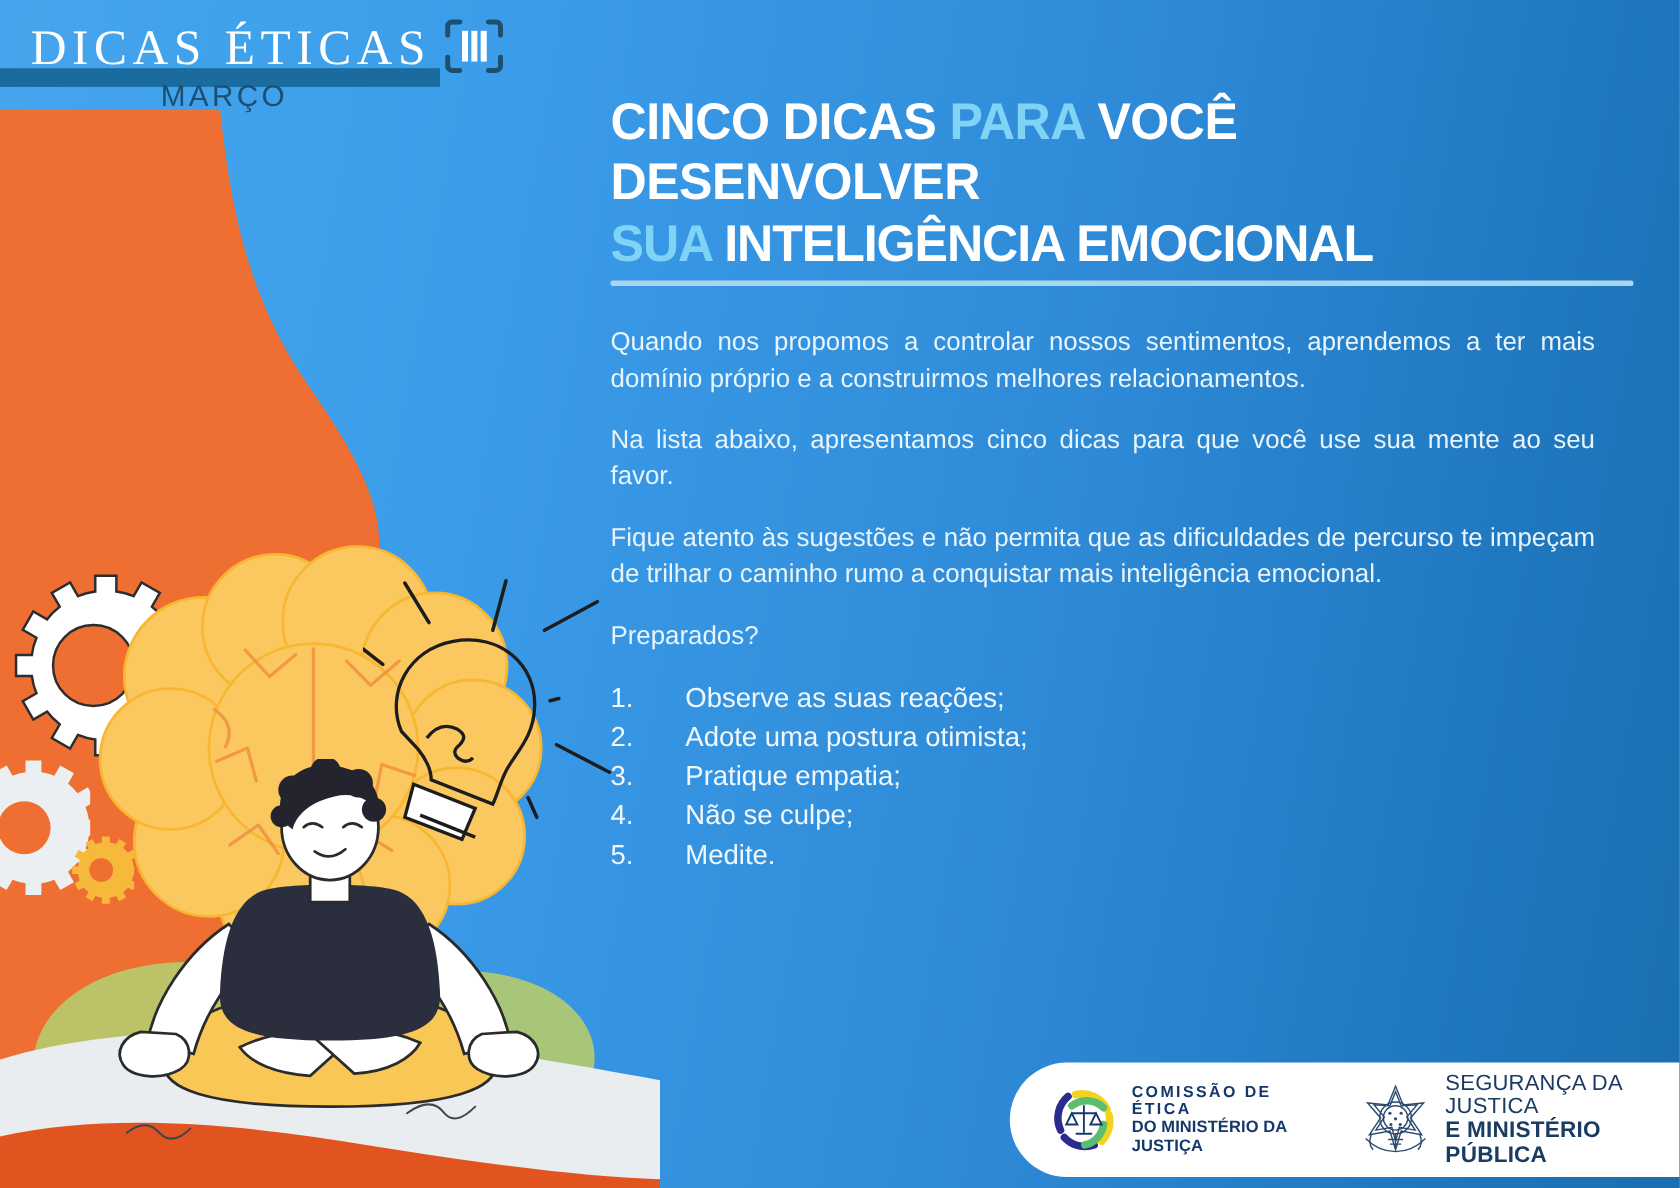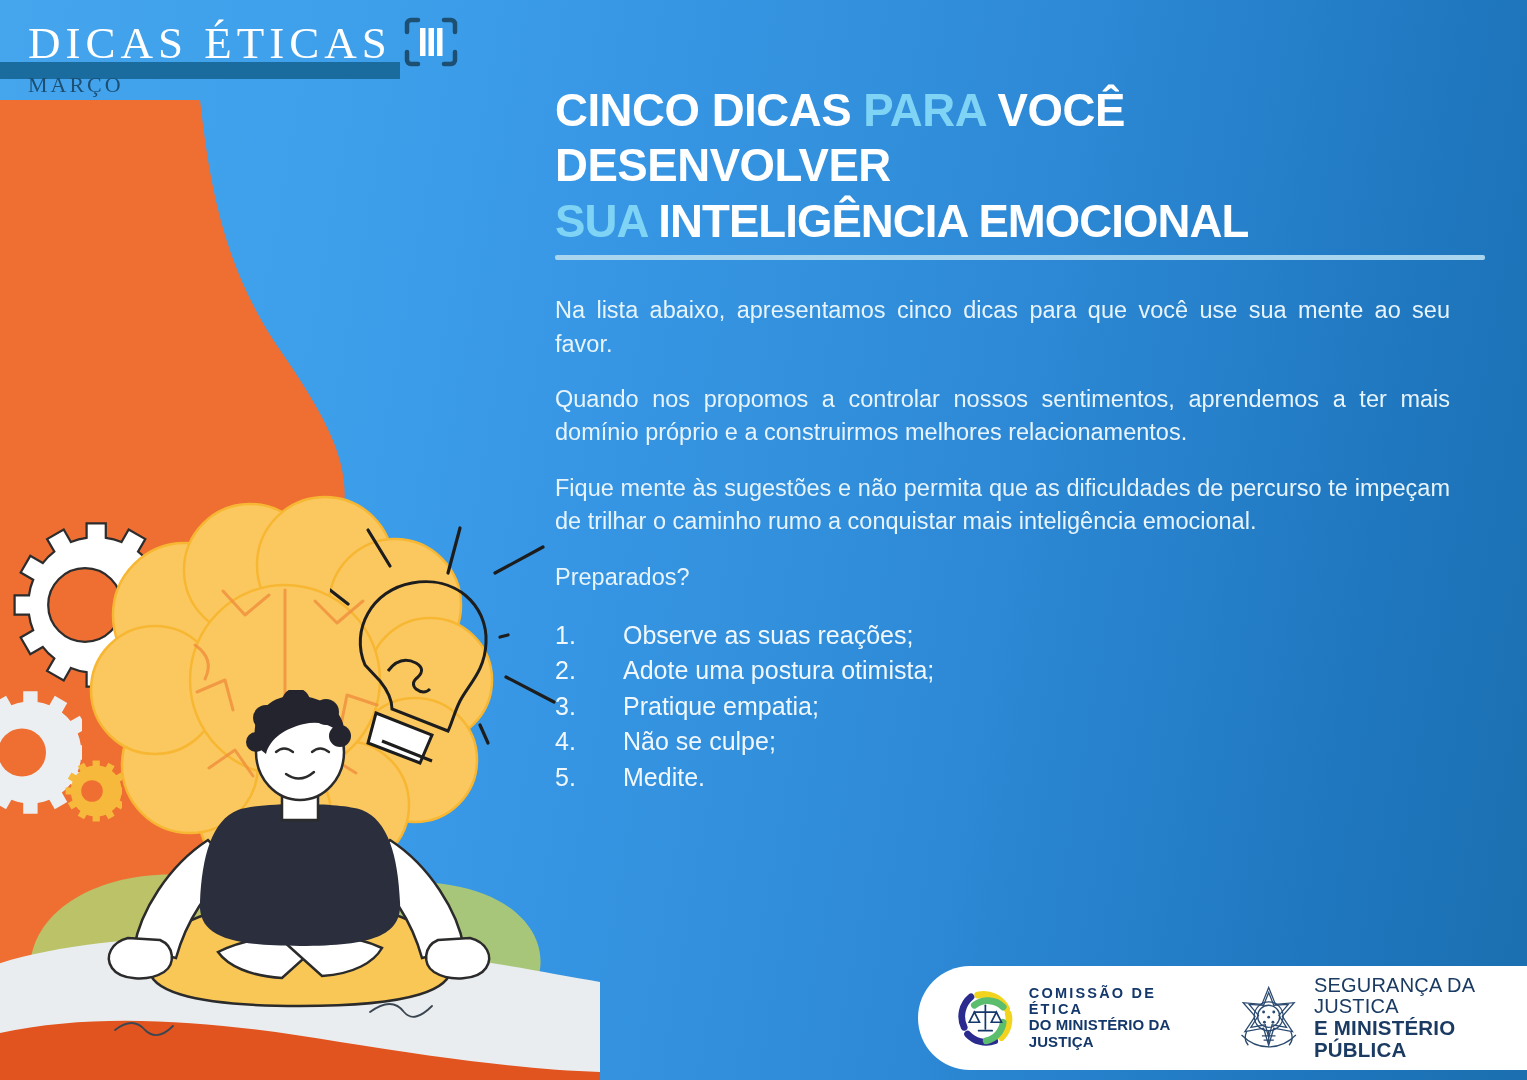--- a/index.html
+++ b/index.html
@@ -24,23 +24,23 @@
   .brand-line{
     font-family:"Liberation Serif", serif;
     font-size:45px;letter-spacing:5px;color:#ffffff;
     white-space:nowrap;line-height:1;display:flex;align-items:flex-end;text-align:right;
   }
   .bracket-ico{
     display:inline-block;width:54px;height:52px;margin-left:12px;
     position:relative;top:2px;
   }
   .brand-sub{
-    font-family:Liberation Serif, serif;
-    font-size:22px;letter-spacing:3px;color:#1c4f72;
-    text-align:left;margin-top:6px;padding-right:78px;
+    font-family:Liberation Sans, sans-serif;
+    font-size:27px;letter-spacing:3px;color:#1c4f72;
+    text-align:center;margin-top:6px;padding-right:78px;
   }
   
   .right{
     position:absolute;left:555px;top:0;width:945px;height:1080px;
   }
   .title{
     margin-top:82px;
     font-size:47px;font-weight:bold;line-height:1.18;
     color:#ffffff;letter-spacing:-0.5px;
     font-family:"Liberation Sans", sans-serif;
@@ -266,23 +266,23 @@
         <span>VOCÊ DESENVOLVER</span>
       </div>
       <div class="t2">
         <span class="hl">SUA</span>
         <span>INTELIGÊNCIA EMOCIONAL</span>
       </div>
     </div>
     <div class="title-rule"></div>
 
     <div class="body-wrap">
+      <p class="para">Quando nos propomos a controlar nossos sentimentos, aprendemos a ter mais domínio próprio e a construirmos melhores relacionamentos.</p>
       <p class="para">Na lista abaixo, apresentamos cinco dicas para que você use sua mente ao seu favor.</p>
-      <p class="para">Quando nos propomos a controlar nossos sentimentos, aprendemos a ter mais domínio próprio e a construirmos melhores relacionamentos.</p>
-      <p class="para">Fique mente às sugestões e não permita que as dificuldades de percurso te impeçam de trilhar o caminho rumo a conquistar mais inteligência emocional.</p>
+      <p class="para">Fique atento às sugestões e não permita que as dificuldades de percurso te impeçam de trilhar o caminho rumo a conquistar mais inteligência emocional.</p>
       <p class="para nojust">Preparados?</p>
 
       <ol class="tips">
         <li>
           <span class="num">1.</span>
           <span>Observe as suas reações;</span>
         </li>
         <li>
           <span class="num">2.</span>
           <span>Adote uma postura otimista;</span>

